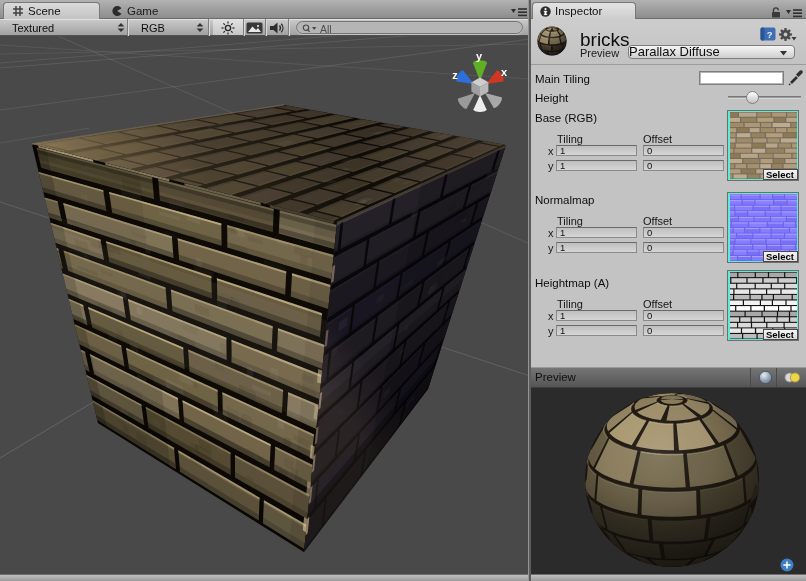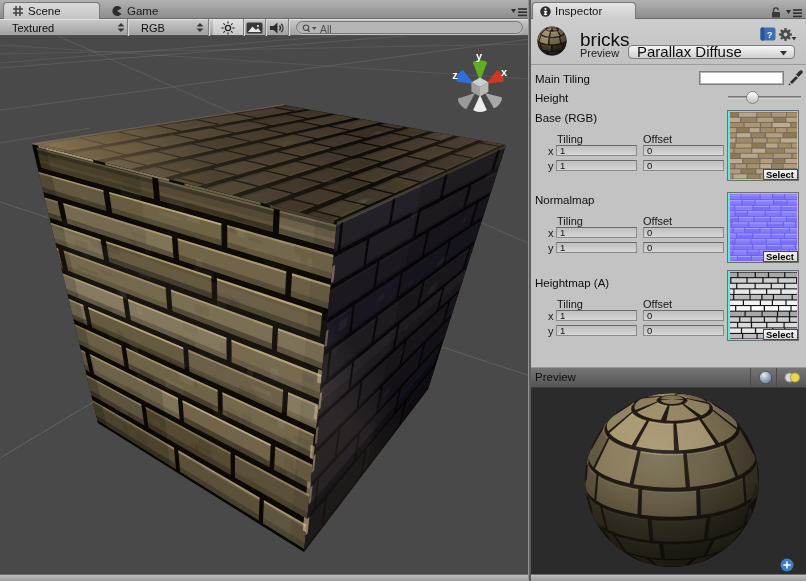--- a/index.html
+++ b/index.html
@@ -886,21 +886,21 @@
           <linearGradient id="sdm" gradientUnits="userSpaceOnUse" x1="15" y1="0.4" x2="15" y2="29.6">
             <stop offset="0.5" stop-color="#000" stop-opacity="0"></stop>
             <stop offset="1" stop-color="#000" stop-opacity="0.25"></stop>
           </linearGradient>
         </defs>
         <circle cx="15" cy="15" r="14.6" fill="url(#sdm)"></circle>
         <circle cx="15" cy="15" r="14.6" fill="url(#svm)"></circle>
       </svg>
       <div class="lbl" style="left:49px;top:29px;font-size:19px">bricks</div>
       <div class="lbl" style="left:49px;top:47px;font-size:11px;color:#1b1b1b">Preview</div>
-      <div class="abs" style="left:97px;top:45px;width:167px;height:14px;border-radius:4px;background:linear-gradient(#f6f6f6,#cfcfcf);border:1px solid #7d7d7d;font-size:15px;color:#0d0d0d;line-height:12px;padding-left:8px">Parallax Diffuse<svg style="position:absolute;right:6px;top:4.5px" width="8" height="5">
+      <div class="abs" style="left:97px;top:45px;width:167px;height:14px;border-radius:4px;background:linear-gradient(#f6f6f6,#cfcfcf);border:1px solid #7d7d7d;font-size:13px;color:#0d0d0d;line-height:12px;padding-left:0">Parallax Diffuse<svg style="position:absolute;right:6px;top:4.5px" width="8" height="5">
           <polygon points="0,0 7,0 3.5,4.6" fill="#333"></polygon>
         </svg></div>
       <svg class="abs" style="left:229px;top:27px" width="16" height="14">
         <rect x="0.5" y="0.5" width="15" height="13" rx="2" fill="#3e6fb4"></rect>
         <rect x="0.5" y="0.5" width="4" height="13" rx="1.5" fill="#2c5692"></rect>
         <text x="9.6" y="10.6" text-anchor="middle" font-size="9.5" font-weight="bold" fill="#e8f0fb" font-family="Liberation Sans,sans-serif">?</text>
       </svg>
       <svg class="abs" style="left:248px;top:28px" width="18" height="13">
         <g fill="#4a4a4a">
           <circle cx="6.5" cy="6.5" r="4.6"></circle>

